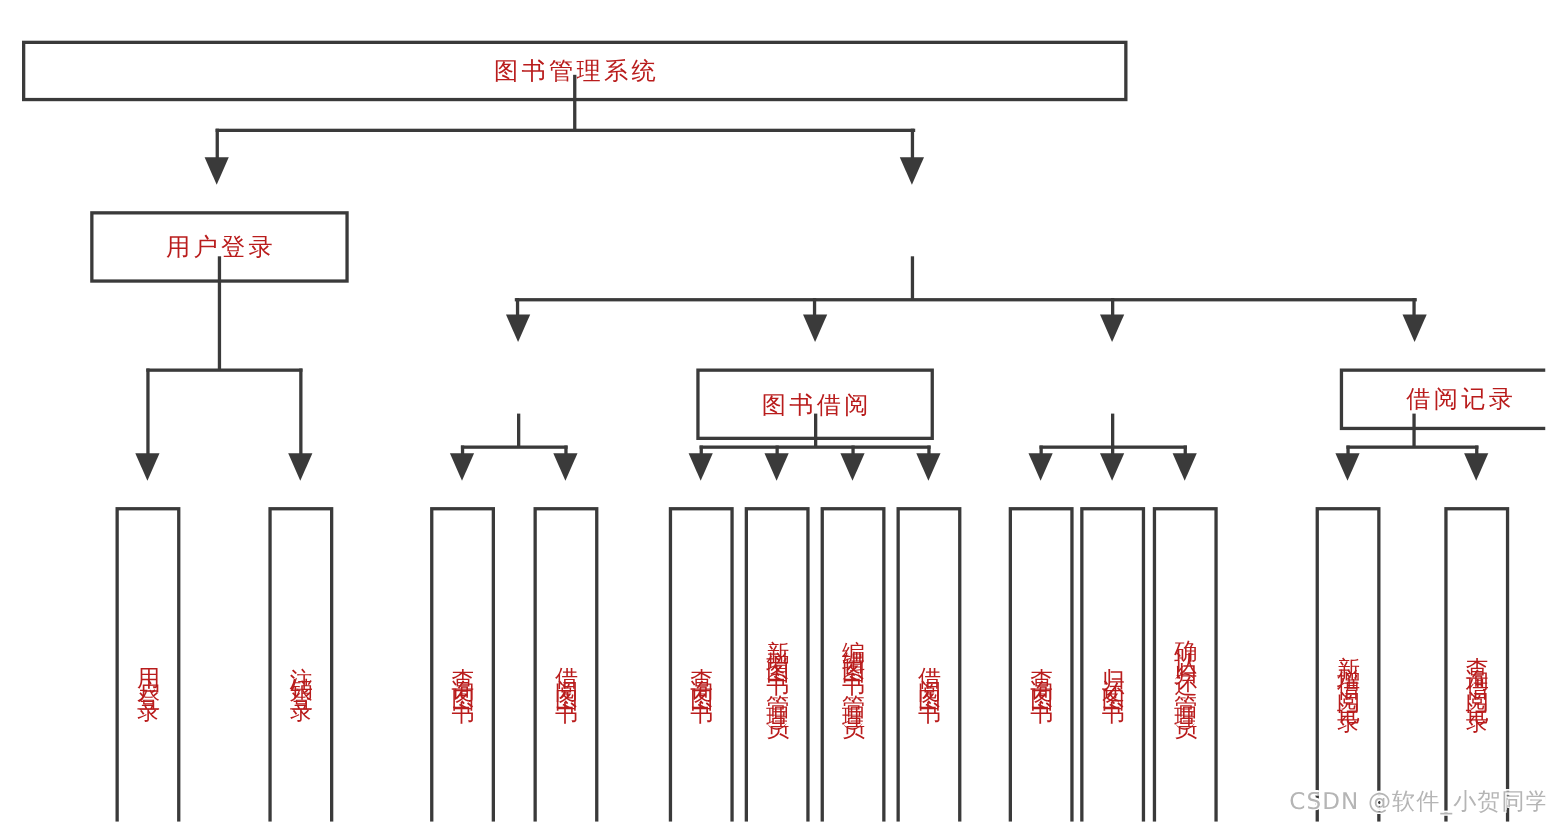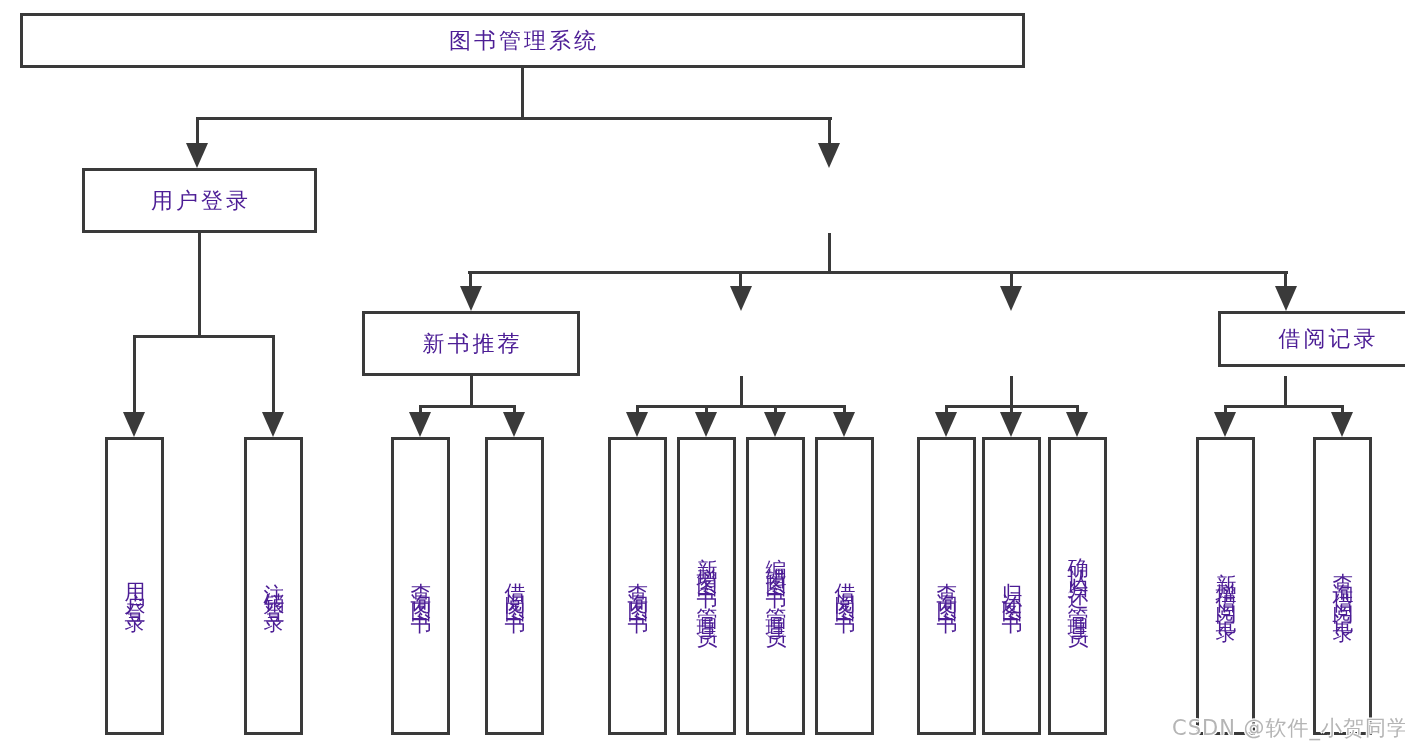--- a/index.html
+++ b/index.html
@@ -2,22 +2,22 @@
 <html><head>
 <meta charset="utf-8">
 <style>
   html,body { margin:0; padding:0; background:#ffffff; }
   .canvas {
     position:relative; width:1405px; height:747px; background:#ffffff;
     font-family:"DejaVu Sans","Liberation Sans",sans-serif; overflow:hidden;
   }
   .box {
     position:absolute; box-sizing:border-box;
-    border:3px solid #3a3a3a; background:#ffffff; color:#4c1d95;
-    display:flex; align-items:center; justify-content:center;
+    border:3px solid #3a3a3a; background:#ffffff; color:#b91c1c;
+    display:flex; align-items:center; justify-content:center;margin-top:24px;
   }
   .hlabel { font-size:22px; letter-spacing:3px; text-indent:3px; white-space:nowrap; }
   .vlabel {
     writing-mode:vertical-rl; text-orientation:mixed;
     font-size:21px; letter-spacing:10px; line-height:1; white-space:nowrap;
   }
   .hline, .vline { position:absolute; background:#3a3a3a; }
   .hline { height:3px; }
   .vline { width:3px; }
   .arrow {
@@ -62,22 +62,22 @@
   <div class="hline" style="left:468px;top:271px;width:820px"></div>
   <div class="vline" style="left:469px;top:271px;height:18px"></div>
   <div class="arrow" style="left:460px;top:286px"></div>
   <div class="vline" style="left:739px;top:271px;height:18px"></div>
   <div class="arrow" style="left:730px;top:286px"></div>
   <div class="vline" style="left:1010px;top:271px;height:18px"></div>
   <div class="arrow" style="left:1000px;top:286px"></div>
   <div class="vline" style="left:1284px;top:271px;height:18px"></div>
   <div class="arrow" style="left:1275px;top:286px"></div>
 
-  <div class="box" style="left:362px;top:311px;width:218px;height:65px">
-    <span class="hlabel">新书推荐</span>
+  <div class="box" style="left:633px;top:311px;width:216px;height:65px">
+    <span class="hlabel">图书借阅</span>
   </div>
   <div class="box" style="left:1218px;top:311px;width:218px;height:56px">
     <span class="hlabel">借阅记录</span>
   </div>
 
   <div class="vline" style="left:470px;top:376px;height:31px"></div>
   <div class="hline" style="left:419px;top:405px;width:97px"></div>
   <div class="vline" style="left:419px;top:405px;height:10px"></div>
   <div class="arrow" style="left:409px;top:412px"></div>
   <div class="vline" style="left:513px;top:405px;height:10px"></div>

